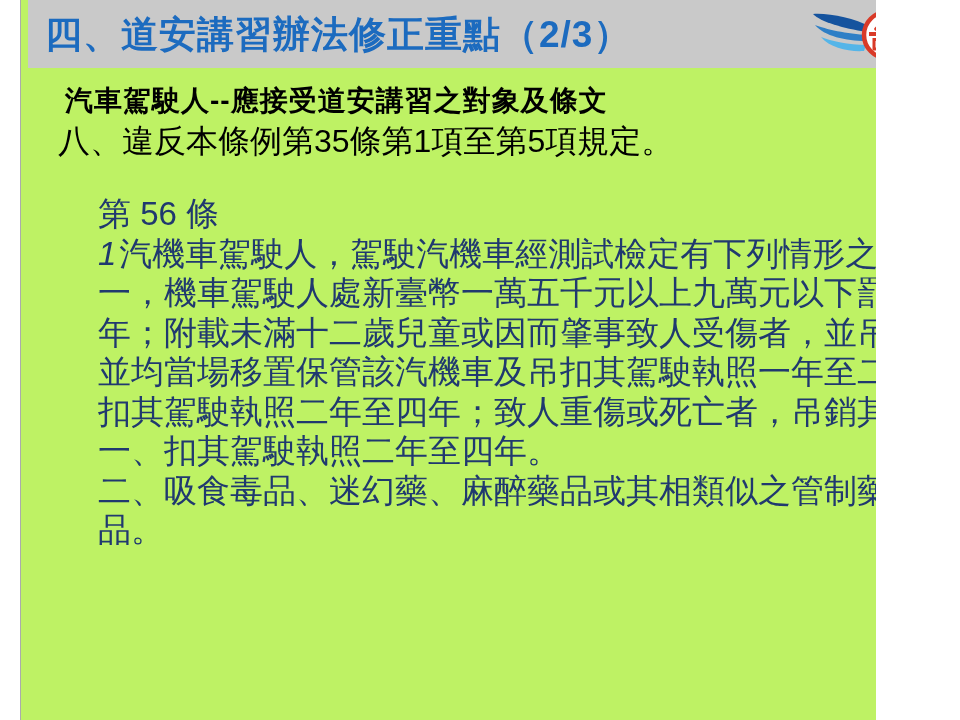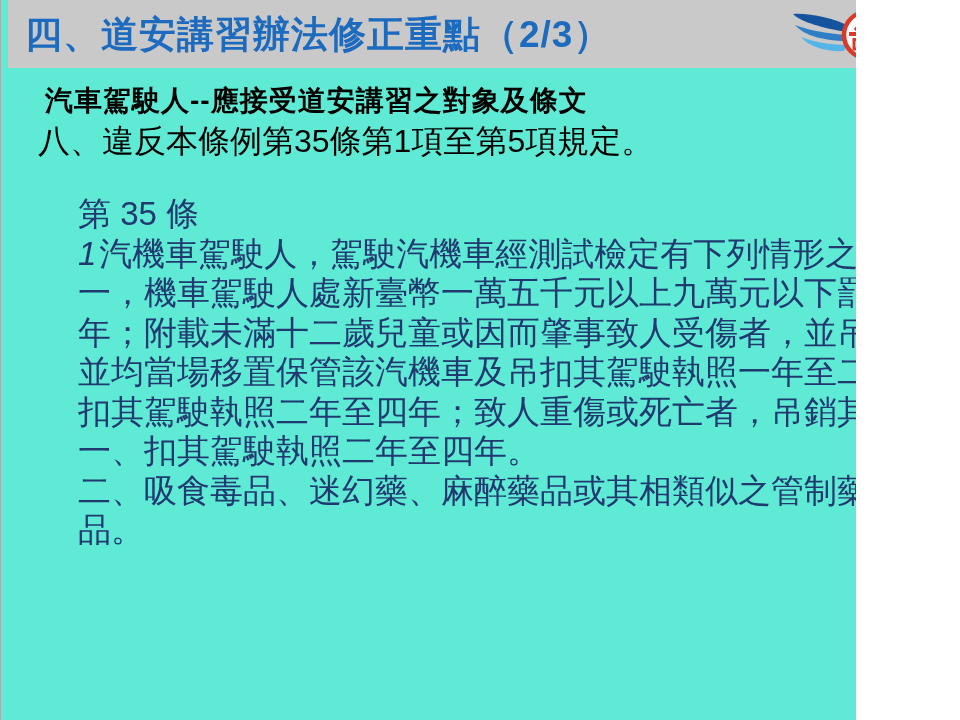--- a/index.html
+++ b/index.html
@@ -1,23 +1,24 @@
 <!DOCTYPE html>
 <html><head>
 <meta charset="utf-8">
 <style>
   * { margin: 0; padding: 0; box-sizing: border-box; }
   html, body { background: #ffffff; }
   .page {
     position: relative;
     width: 856px;
     height: 720px;
-    background: #5eead4;
+    background: #bef264;
     font-family: "Liberation Sans", "DejaVu Sans", sans-serif;
     overflow: hidden;
+    margin-left: 20px;
   }
   .edge-left {
     position: absolute; left: 0; top: 0; bottom: 0; width: 1px;
     background: #ababab;
   }
   .edge-right {
     position: absolute; left: 952px; top: 0; bottom: 0; width: 2px;
     background: #ababab;
   }
   .header-bar {
@@ -112,21 +113,21 @@
     <line x1="61" y1="28" x2="97" y2="28" stroke="#d93a28" stroke-width="4"></line>
     <rect x="66" y="33.5" width="10" height="9.5" fill="none" stroke="#d93a28" stroke-width="3"></rect>
     <rect x="82" y="33.5" width="10" height="9.5" fill="none" stroke="#d93a28" stroke-width="3"></rect>
   </svg>
 
   <div class="section-heading">汽車駕駛人--應接受道安講習之對象及條文</div>
 
   <div class="item-line">八、違反本條例第35條第1項至第5項規定。</div>
 
   <div class="law-block">
-    <div class="law-line">第 35 條</div>
+    <div class="law-line">第 56 條</div>
     <div class="law-line">
       <span class="law-marker">1</span><span>汽機車駕駛人，駕駛汽機車經測試檢定有下列情形之</span>
     </div>
     <div class="law-line">一，機車駕駛人處新臺幣一萬五千元以上九萬元以下罰</div>
     <div class="law-line">年；附載未滿十二歲兒童或因而肇事致人受傷者，並吊</div>
     <div class="law-line">並均當場移置保管該汽機車及吊扣其駕駛執照一年至二</div>
     <div class="law-line">扣其駕駛執照二年至四年；致人重傷或死亡者，吊銷其</div>
     <div class="law-line">一、扣其駕駛執照二年至四年。</div>
     <div class="law-line">二、吸食毒品、迷幻藥、麻醉藥品或其相類似之管制藥</div>
     <div class="law-line">品。</div>

